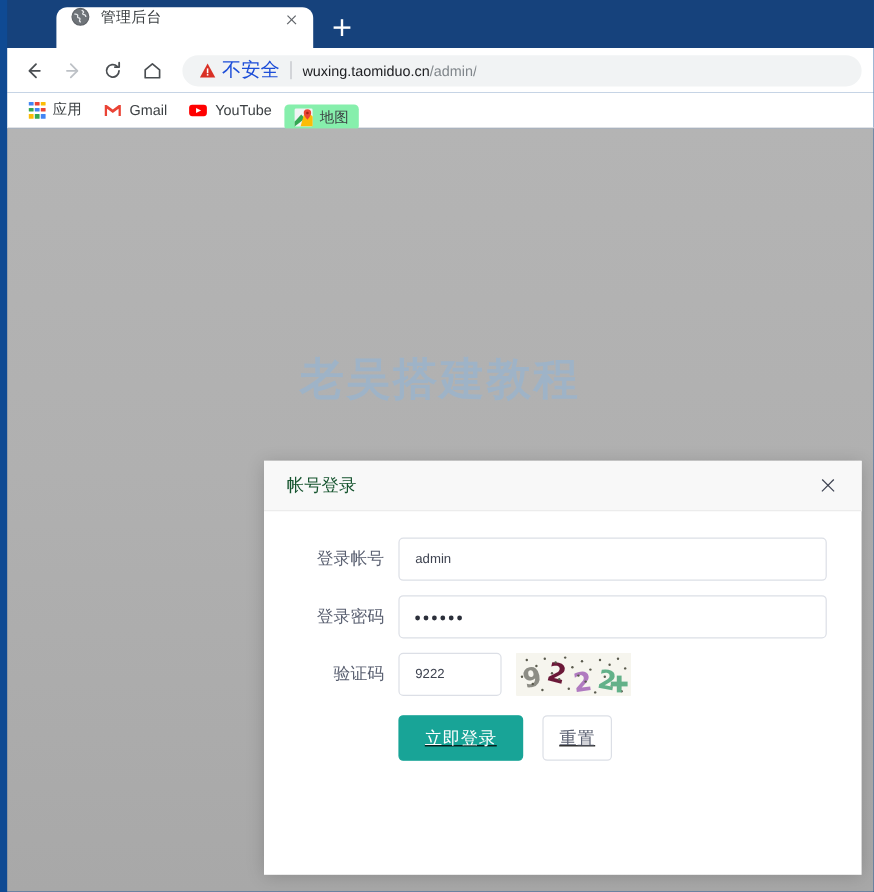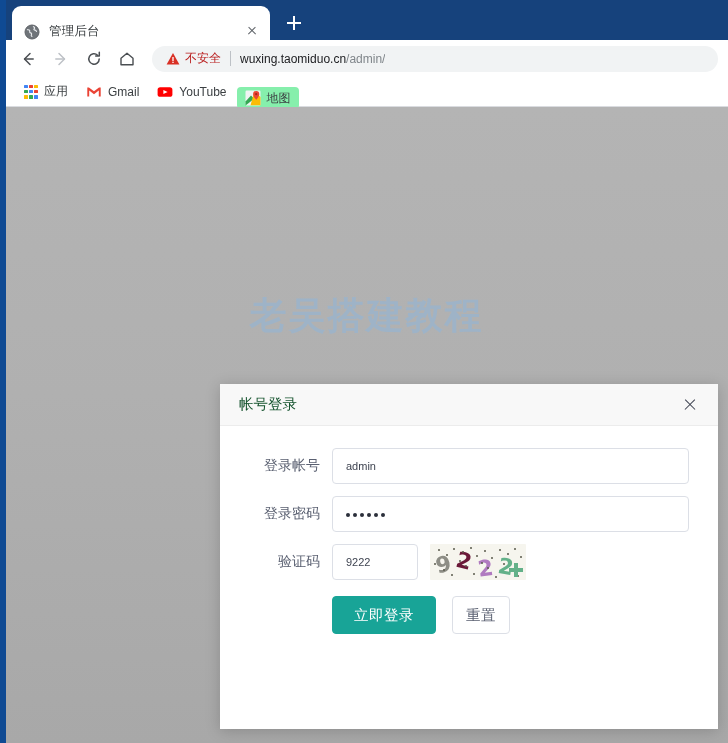--- a/index.html
+++ b/index.html
@@ -31,28 +31,29 @@
     position: relative;
     height: 40px;
     background: #16427c;
     display: flex;
     align-items: flex-end;
     padding-left: 6px;
     flex: 0 0 auto;
   }
 
   .tab {
-    width: 258px;
+    width: 214px;
     height: 34px;
     background: #ffffff;
     border-radius: 9px 9px 0 0;
     display: flex;
-    align-items: flex-end;
+    align-items: flex-start;
     padding: 0 8px 0 12px;
     position: relative;
+    margin-left: 35px;
   }
 
   .tab-favicon {
     width: 16px; height: 16px;
     flex: 0 0 auto;
     margin-right: 9px;
     display: block;
   }
 
   .tab-title {
@@ -131,22 +132,22 @@
   }
 
   .warn-icon {
     flex: 0 0 auto;
     width: 14px; height: 14px;
     margin-right: 5px;
     display: block;
   }
 
   .not-secure {
-    font-size: 12px;
-    color: #b91c1c;
+    font-size: 16px;
+    color: #1d4ed8;
     white-space: nowrap;
     flex: 0 0 auto;
   }
 
   .omni-divider {
     width: 1px;
     height: 15px;
     background: #bdc1c6;
     margin: 0 9px;
     flex: 0 0 auto;
@@ -332,20 +333,21 @@
     margin-left: 12px;
     flex: 0 0 auto;
     display: block;
     border-radius: 1px;
   }
 
   .btn-row {
     display: flex;
     align-items: flex-start;
     margin-top: 16px;
+    text-decoration: underline;
   }
   .btn-row .spacer { width: 112px; flex: 0 0 auto; }
 
   .btn {
     height: 38px;
     border-radius: 4px;
     font-size: 14.5px;
     display: inline-flex;
     align-items: center;
     justify-content: center;

